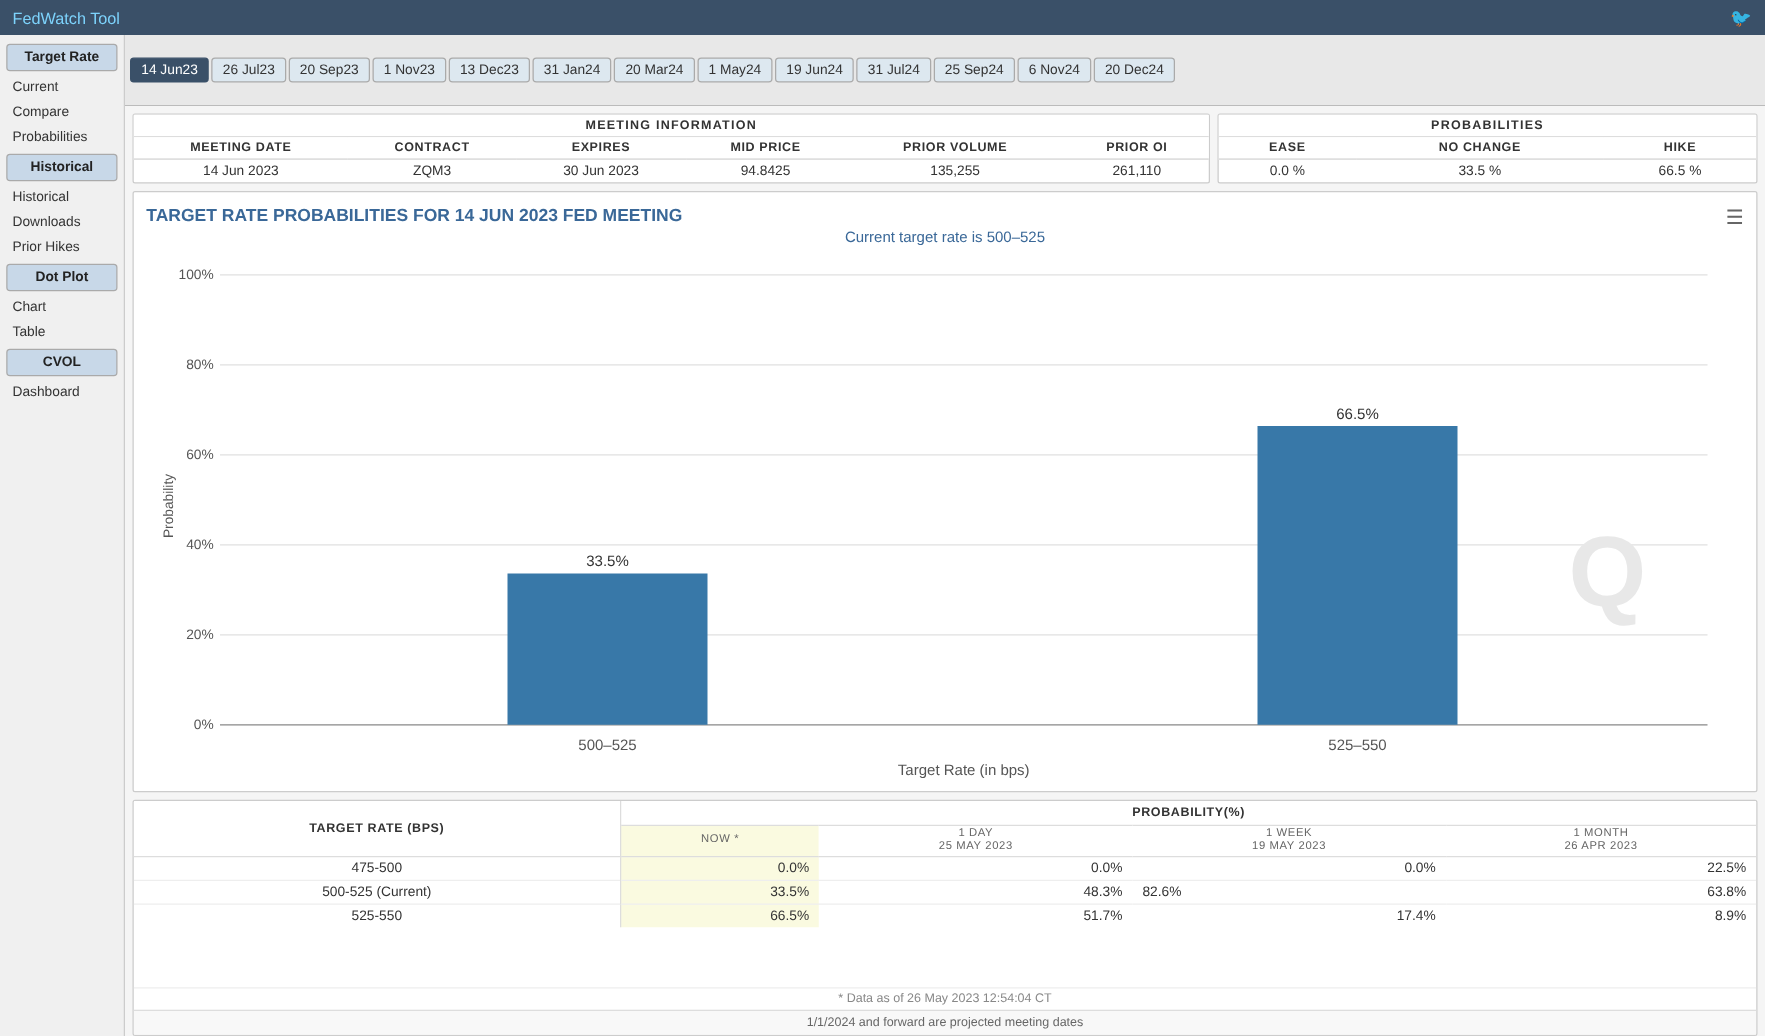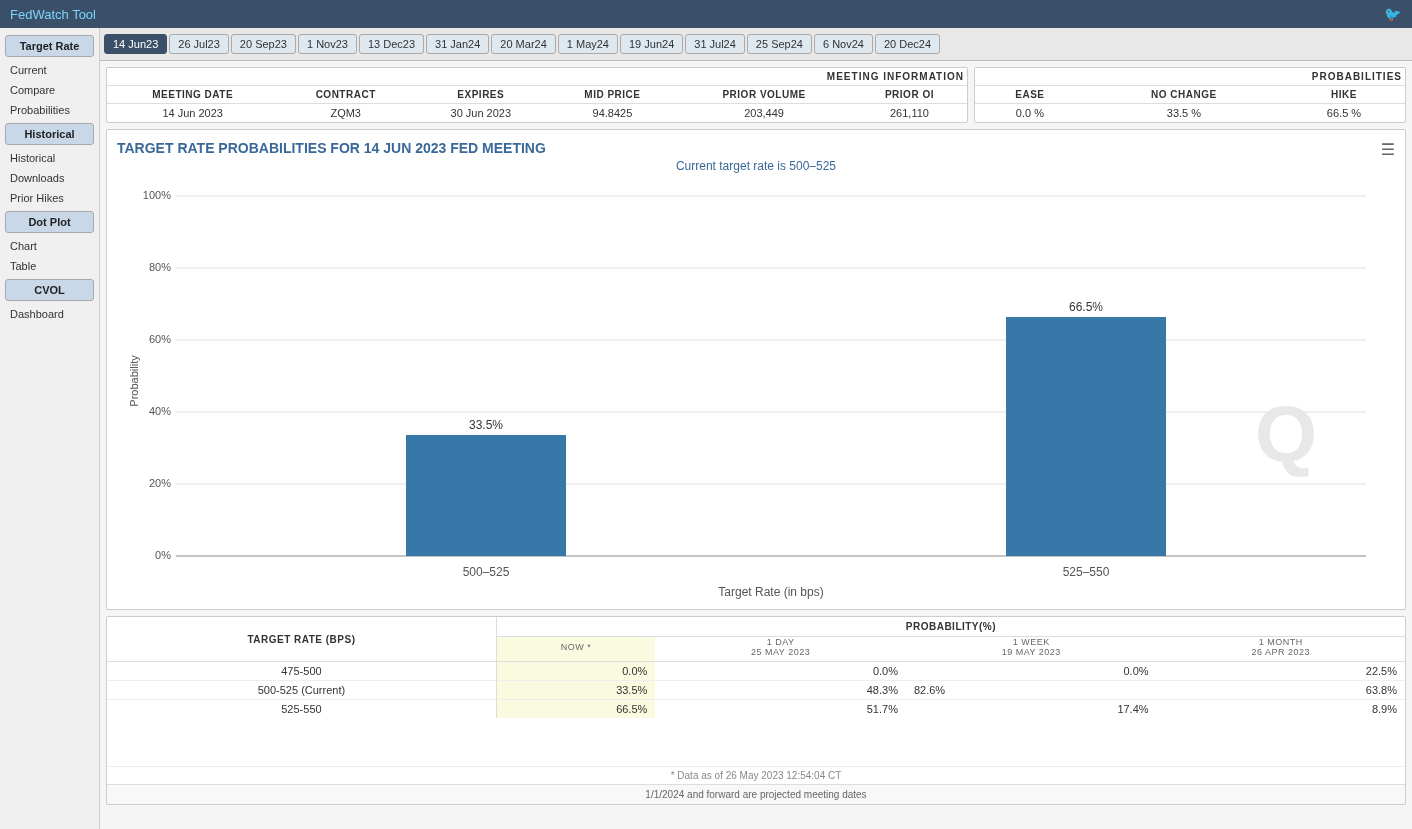--- a/index.html
+++ b/index.html
@@ -55,21 +55,21 @@
       flex-direction: column;
       overflow: hidden;
     }
 
     
     #tabbar {
       display: flex;
       align-items: flex-end;
       background: #e8e8e8;
       border-bottom: 1px solid #bbb;
-      padding: 6px 4px;
+      padding: 18px 4px;
       flex-shrink: 0;
     }
     .tab {
       padding: 3px 8px;
       margin-right: 2px;
       border: 1px solid #aaa;
       border-radius: 3px;
       cursor: pointer;
       font-size: 11px;
       background: #dde8f0;
@@ -97,21 +97,21 @@
       margin-bottom: 6px;
     }
     .meeting-info-box, .probabilities-box {
       background: white;
       border: 1px solid #ccc;
       border-radius: 2px;
     }
     .meeting-info-box { flex: 2; }
     .probabilities-box { flex: 1; }
     .box-header {
-      text-align: right;
+      text-align: center;
       font-size: 10px;
       font-weight: bold;
       background: white;
       padding: 3px;
       border-bottom: 1px solid #ddd;
       letter-spacing: 1px;
       color: #333;
     }
     .info-table { width: 100%; border-collapse: collapse; font-size: 11px; }
     .info-table th {
@@ -281,21 +281,21 @@
                 <th>PRIOR VOLUME</th>
                 <th>PRIOR OI</th>
               </tr>
             </thead>
             <tbody>
               <tr>
                 <td>14 Jun 2023</td>
                 <td>ZQM3</td>
                 <td>30 Jun 2023</td>
                 <td>94.8425</td>
-                <td>203,449</td>
+                <td>135,255</td>
                 <td>261,110</td>
               </tr>
             </tbody>
           </table>
         </div>
         <div class="probabilities-box">
           <div class="box-header">PROBABILITIES</div>
           <table class="info-table">
             <thead>
               <tr>

